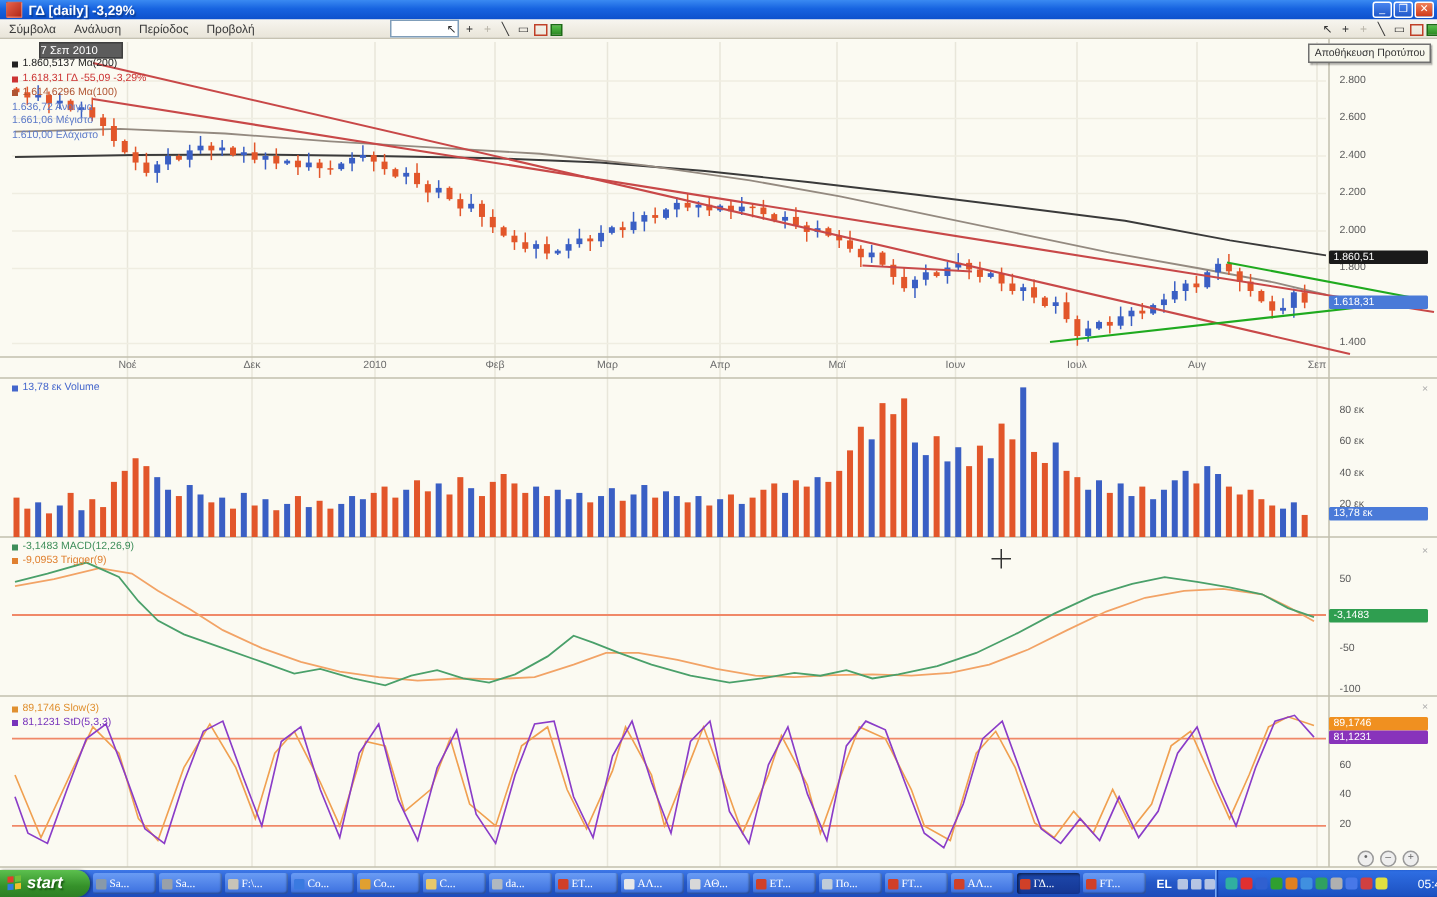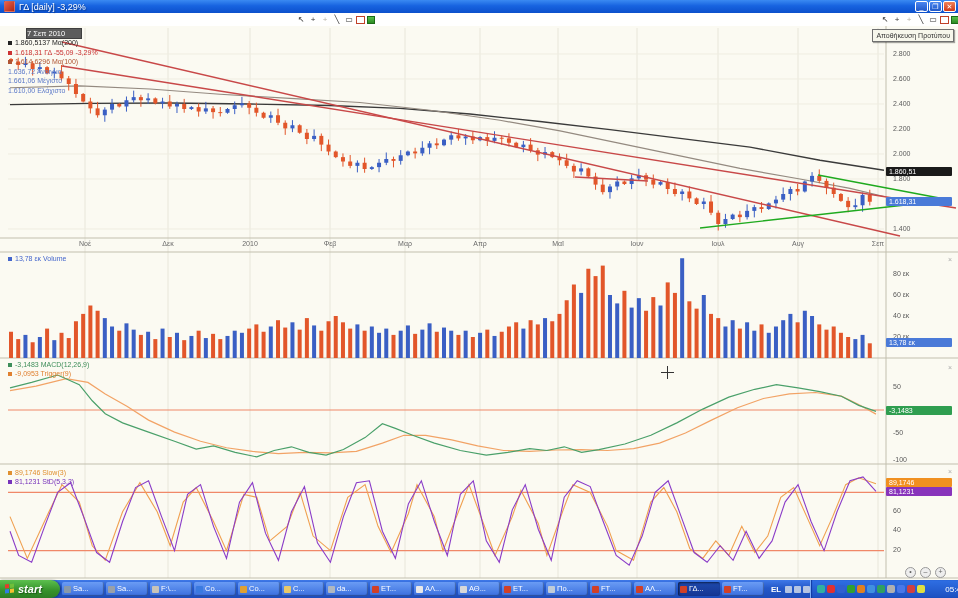--- a/index.html
+++ b/index.html
@@ -4,21 +4,21 @@
 <style>
   html,body{margin:0;padding:0;background:#fff;}
   #app{position:relative;width:958px;height:598px;overflow:hidden;
        font-family:"Liberation Sans",sans-serif;-webkit-font-smoothing:antialiased;}
   
   .titlebar{position:absolute;top:0;left:0;width:958px;height:13px;
     background:linear-gradient(180deg,#3a8af2 0%,#1763e0 45%,#0c50cc 100%);
     display:flex;align-items:center;padding:0 2px;box-sizing:border-box;color:#fff;}
   .appicon{width:9px;height:9px;margin-left:2px;border-radius:1px;
     background:linear-gradient(135deg,#e6604a,#b02818);border:1px solid #fff3;}
-  .wtitle{font-size:9px;font-weight:normal;margin-left:4px;text-shadow:1px 1px 1px #0a3a8c;white-space:nowrap;}
+  .wtitle{font-size:9px;font-weight:bold;margin-left:4px;text-shadow:1px 1px 1px #0a3a8c;white-space:nowrap;}
   .wbtns{margin-left:auto;display:flex;gap:1px;}
   .wbtn{width:13px;height:11px;border-radius:2px;border:1px solid #fff;box-sizing:border-box;
     font-size:7px;line-height:9px;text-align:center;color:#fff;
     background:linear-gradient(#4a86f0,#2058c8);}
   .wbtn.close{background:linear-gradient(#f0825a,#d03818);}
   
   .menubar{position:absolute;top:13px;left:0;width:958px;height:13px;
     background:linear-gradient(#f7f5ef,#e9e5d9);border-bottom:1px solid #c6c2b2;
     display:flex;align-items:center;font-size:8px;color:#3a3a3a;box-sizing:border-box;}
   .menu-item{padding:0 6px;cursor:default;}
@@ -54,21 +54,21 @@
     background:linear-gradient(#3e78e8,#2458c8 45%,#1e4cba);display:flex;align-items:center;}
   .start{height:18px;width:60px;flex:0 0 60px;border-radius:0 9px 9px 0;
     background:linear-gradient(#5cc04e,#35912a 60%,#2d7f24);display:flex;align-items:center;
     padding-left:5px;box-sizing:border-box;gap:3px;color:#fff;font-weight:bold;font-style:italic;
     font-size:11px;text-shadow:1px 1px 1px #1c5a16;box-shadow:1px 0 2px rgba(0,0,0,.4);}
   .flag{width:10px;height:10px;display:grid;grid-template-columns:4px 4px;grid-template-rows:4px 4px;gap:1px;transform:skewY(-6deg);}
   .flag i{display:block;}
   .tbtn{height:14px;flex:0 0 42px;margin-left:2px;border-radius:2px;overflow:hidden;
     background:linear-gradient(#6a9cf4,#3a6ede);box-shadow:inset -1px -1px 1px rgba(0,0,0,.3);
     color:#fff;font-size:7.5px;line-height:14px;display:flex;align-items:center;gap:2px;
-    padding:0 2px;box-sizing:border-box;white-space:nowrap;}
+    padding:0 2px;box-sizing:border-box;white-space:nowrap;font-family:Liberation Serif, serif;}
   .tbtn.active{background:linear-gradient(#1d48ac,#153693);box-shadow:inset 1px 1px 2px rgba(0,0,0,.55);}
   .tbicon{width:7px;height:7px;border-radius:1px;flex:0 0 7px;}
   .lang{color:#fff;font-size:8px;margin-left:7px;font-weight:bold;}
   .deskicons{display:flex;gap:2px;margin-left:4px;}
   .dicon{width:7px;height:7px;border-radius:1px;background:#cfd8e8;opacity:.85;}
   .tray{margin-left:auto;height:18px;display:flex;align-items:center;gap:2px;padding:0 4px 0 6px;
     background:linear-gradient(#2f6fe4,#1c50c0);border-left:1px solid #7cabf6;box-shadow:inset 1px 0 1px #1038a0;}
   .tray-ico{width:8px;height:8px;border-radius:2px;}
   .clock{color:#fff;font-size:8px;margin-left:4px;padding-left:14px;}
 </style>
@@ -80,20 +80,24 @@
   <div class="titlebar">
     <span class="appicon"></span>
     <span class="wtitle">ΓΔ [daily] -3,29%</span>
     <span class="wbtns">
       <span class="wbtn">_</span>
       <span class="wbtn">❐</span>
       <span class="wbtn close">✕</span>
     </span>
   </div>
 
+  <div class="menubar">
+    <span id="menu-items"><span class="menu-item">Σύμβολα</span><span class="menu-item">Ανάλυση</span><span class="menu-item">Περίοδος</span><span class="menu-item">Προβολή</span></span>
+    <input class="editbox" style="margin-left: 84px;">
+  </div>
   <div class="tools left" id="tools-left">
       <span class="ticn">↖</span>
       <span class="ticn">+</span>
       <span class="ticn" style="color: rgb(184, 180, 168);">+</span>
       <span class="ticn">╲</span>
       <span class="ticn">▭</span>
       <span class="ticn frame"></span>
       <span class="ticn disk"></span>
     </div>
   <div class="tools right" id="tools-right">

